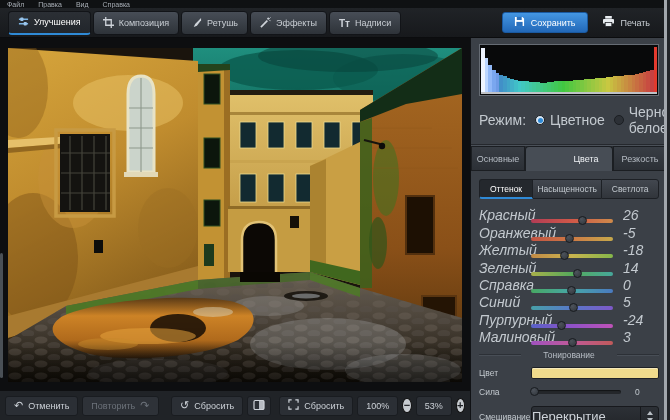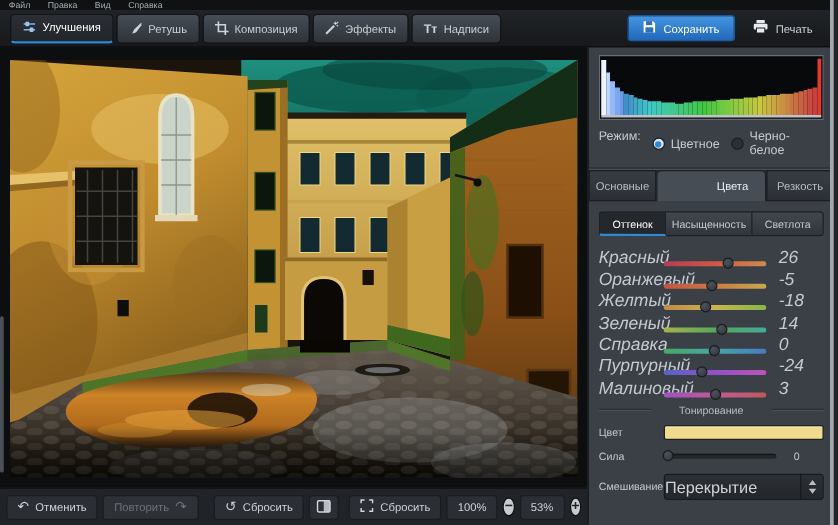--- a/index.html
+++ b/index.html
@@ -46,21 +46,21 @@
     display:flex;align-items:center;justify-content:center;font-weight:bold;font-size:11px;line-height:11px;
     border:1px solid #111;}
   .spacer{flex:1;}
   
   .panel{position:absolute;left:470px;top:38px;width:197px;height:382px;background:#3b4047;
     border-left:1px solid #101215;padding:6px 8px 0 8px;}
   .hist{position:relative;height:52px;background:#08090a;border:1px solid #666c74;}
   .histbars{position:absolute;left:1px;right:1px;bottom:3px;top:1px;display:flex;align-items:flex-end;}
   .hbar{flex:1;}
   .histbase{position:absolute;left:1px;right:1px;bottom:1px;height:2px;background:#d4d7da;opacity:.9;}
-  .mode-row{margin-top:8px;display:flex;gap:9px;font-size:10px;color:#c3c9cf;}
+  .mode-row{margin-top:8px;display:flex;align-items:center;gap:9px;font-size:14px;color:#c3c9cf;}
   .radio{width:10px;height:10px;border-radius:50%;border:1px solid #1b1e22;background:#2c3036;flex:none;
     display:inline-flex;align-items:center;justify-content:center;}
   .radio.sel{background:#d7e6f4;}
   .radio.sel::after{content:"";width:5px;height:5px;border-radius:50%;background:#2f8ad6;}
   .radio-opt{display:flex;align-items:center;gap:5px;}
   .pdivider{margin:8px -8px 0 -8px;border-top:1px solid #25282d;border-bottom:1px solid #4a5058;height:0;}
   .ptabs{margin:0 -8px;height:25px;display:flex;background:#282c31;}
   .ptab{flex:1;display:flex;align-items:center;justify-content:center;font-size:9px;color:#b6bcc4;
     background:linear-gradient(#383d44,#2c3036);border:1px solid #1b1e22;}
   .ptab.active{background:#474d55;color:#eef1f4;border-bottom:none;border-radius:4px 4px 0 0;padding-left:34px;}
@@ -114,33 +114,33 @@
           <svg width="11" height="11" viewBox="0 0 12 12">
               <path d="M1 3.5h10M1 8.5h10" stroke="#7db4e4" stroke-width="1.5"></path>
               <rect x="2.5" y="1.6" width="3.4" height="3.8" rx="0.8" fill="#9cc6ec"></rect>
               <rect x="6.2" y="6.6" width="3.4" height="3.8" rx="0.8" fill="#9cc6ec"></rect>
             </svg>
         </span>
         <span>Улучшения</span>
       </div>
       <div class="tab">
         <span>
+          <svg width="11" height="11" viewBox="0 0 12 12" fill="none" stroke="#cfd4da" stroke-width="1.4">
+              <path d="M3 0v9h9M0 3h9v9"></path>
+            </svg>
+        </span>
+        <span>Композиция</span>
+      </div>
+      <div class="tab">
+        <span>
           <svg width="11" height="11" viewBox="0 0 12 12">
               <path d="M11 1L4.5 7.5 3 11l3.5-1.5L11 3.5z" fill="#cfd4da"></path>
             </svg>
         </span>
         <span>Ретушь</span>
-      </div>
-      <div class="tab">
-        <span>
-          <svg width="11" height="11" viewBox="0 0 12 12" fill="none" stroke="#cfd4da" stroke-width="1.4">
-              <path d="M3 0v9h9M0 3h9v9"></path>
-            </svg>
-        </span>
-        <span>Композиция</span>
       </div>
       <div class="tab">
         <span>
           <svg width="11" height="11" viewBox="0 0 12 12" stroke="#cfd4da" fill="none">
               <path d="M1 11l7-7" stroke-width="1.8"></path>
               <path d="M9 .5v2.6M7.7 1.8h2.6M10.2 3.2l1.3 1.3M10.2 1.8l1.3-1.3" stroke-width="1"></path>
             </svg>
         </span>
         <span>Эффекты</span>
       </div>
@@ -473,20 +473,27 @@
           <span class="sval">14</span>
         </div>
         <div class="srow">
           <span class="slabel">Справка</span>
           <span class="strack" style="background: linear-gradient(90deg, rgb(71, 168, 99), rgb(71, 166, 168) 50%, rgb(74, 122, 192));">
             <span class="sthumb" style="left: calc(50% - 5px);"></span>
           </span>
           <span class="sval">0</span>
         </div>
         <div class="srow">
+          <span class="slabel">Синий</span>
+          <span class="strack" style="background: linear-gradient(90deg, rgb(71, 160, 168), rgb(88, 120, 200) 50%, rgb(126, 88, 200));">
+            <span class="sthumb" style="left: calc(52.5% - 5px);"></span>
+          </span>
+          <span class="sval">5</span>
+        </div>
+        <div class="srow">
           <span class="slabel">Пурпурный</span>
           <span class="strack" style="background: linear-gradient(90deg, rgb(88, 98, 200), rgb(144, 82, 200) 50%, rgb(191, 82, 184));">
             <span class="sthumb" style="left: calc(38% - 5px);"></span>
           </span>
           <span class="sval">-24</span>
         </div>
         <div class="srow">
           <span class="slabel">Малиновый</span>
           <span class="strack" style="background: linear-gradient(90deg, rgb(160, 82, 192), rgb(192, 90, 152) 50%, rgb(192, 90, 90));">
             <span class="sthumb" style="left: calc(51.5% - 5px);"></span>

